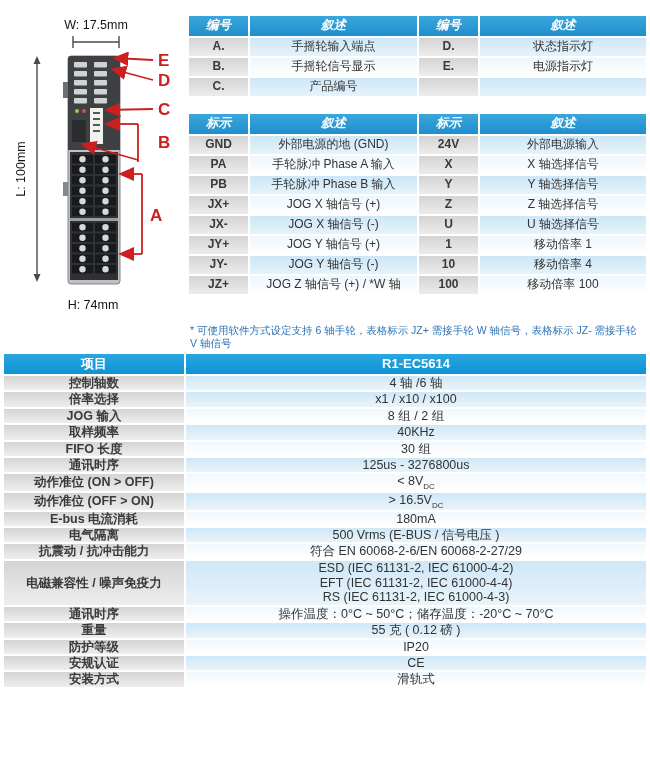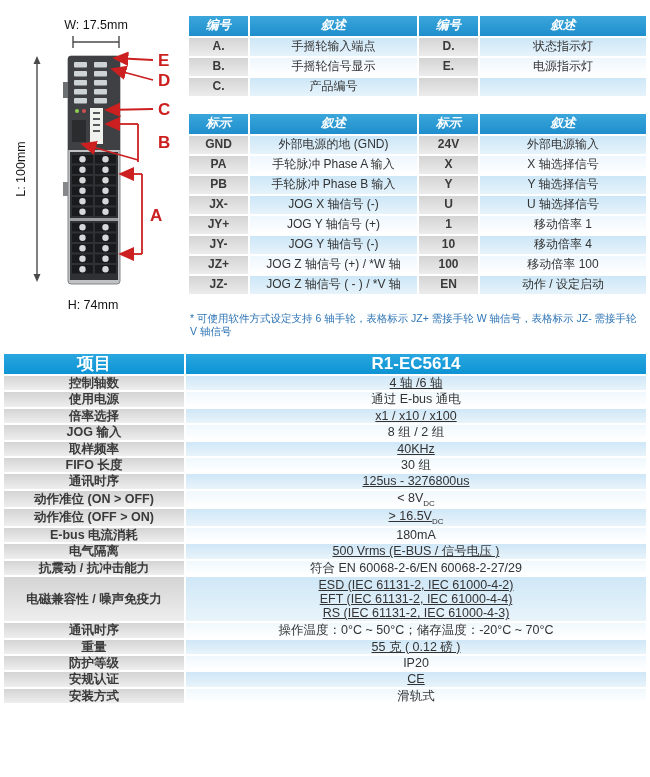--- a/index.html
+++ b/index.html
@@ -16,31 +16,31 @@
   .mini{margin-bottom:14px;border:1px solid #aebfce;border-top:2px solid #2f5d8c;border-bottom:2px solid #2f5d8c;}
   .mini th,.mini td{border:2px solid #ffffff;text-align:center;padding:0 2px;
     overflow:hidden;white-space:nowrap;font-size:12px;line-height:1.1;}
   .mini tr{height:20px;}
   .mini tr.hdr{height:22px;}
   .mini th{background:linear-gradient(#3aa6db,#1f8ecc);color:#fff;font-weight:bold;font-size:12.5px;font-style:italic;}
   .idcell{background:linear-gradient(#d4d4d4,#ececec);font-weight:bold;color:#3a3a3a;}
   tr.rowA .dsc{background:linear-gradient(#cde7f7,#e6f3fb);}
   tr.rowB .dsc{background:linear-gradient(#eef7fd,#ffffff);}
   .footnote{font-size:10.5px;color:#2e74b5;margin-top:4px;line-height:1.25;
-    position:absolute;left:190px;top:308px;width:456px;}
+    position:absolute;left:190px;top:320px;width:456px;}
   
   .specwrap{position:absolute;left:2px;top:352px;width:646px;}
   .spec{border:1px solid #c2cdd6;}
   .spec th,.spec td{border:2px solid #ffffff;text-align:center;padding:0 4px;
     font-size:12.5px;line-height:1.15;overflow:hidden;}
   .spec tr{height:15px;}
   .spec tr.hdr{height:22px;}
-  .spec th{background:linear-gradient(#2aa7e0,#0d93d3);color:#fff;font-weight:bold;font-size:17px;}
+  .spec th{background:linear-gradient(#2aa7e0,#0d93d3);color:#fff;font-weight:bold;font-size:13px;}
   .spec .lbl{background:linear-gradient(#d4d4d4,#eeeeee);font-weight:bold;color:#3a3a3a;}
-  .spec tr.rowA .val{background:linear-gradient(#cfe7f7,#e9f4fb);text-decoration:underline;}
+  .spec tr.rowA .val{background:linear-gradient(#cfe7f7,#e9f4fb);}
   .spec tr.rowB .val{background:linear-gradient(#f0f8fd,#ffffff);}
   .spec tr.tall{height:46px;}
   .spec sub{font-size:8px;}
   col.c1{width:182px;}
   .mini col.ca{width:61px;} .mini col.cb{width:169px;}
   .mini col.cc{width:61px;} .mini col.cd{width:168px;}
 </style>
 </head>
 <body>
 
@@ -208,20 +208,26 @@
       <td class="dsc">手轮脉冲 Phase A 输入</td>
       <td class="idcell">X</td>
       <td class="dsc">X 轴选择信号</td>
     </tr>
     <tr class="rowA">
       <td class="idcell">PB</td>
       <td class="dsc">手轮脉冲 Phase B 输入</td>
       <td class="idcell">Y</td>
       <td class="dsc">Y 轴选择信号</td>
     </tr>
+    <tr class="rowB">
+      <td class="idcell">JX+</td>
+      <td class="dsc">JOG X 轴信号 (+)</td>
+      <td class="idcell">Z</td>
+      <td class="dsc">Z 轴选择信号</td>
+    </tr>
     <tr class="rowA">
       <td class="idcell">JX-</td>
       <td class="dsc">JOG X 轴信号 (-)</td>
       <td class="idcell">U</td>
       <td class="dsc">U 轴选择信号</td>
     </tr>
     <tr class="rowB">
       <td class="idcell">JY+</td>
       <td class="dsc">JOG Y 轴信号 (+)</td>
       <td class="idcell">1</td>
@@ -231,26 +237,20 @@
       <td class="idcell">JY-</td>
       <td class="dsc">JOG Y 轴信号 (-)</td>
       <td class="idcell">10</td>
       <td class="dsc">移动倍率 4</td>
     </tr>
     <tr class="rowB">
       <td class="idcell">JZ+</td>
       <td class="dsc">JOG Z 轴信号 (+) / *W 轴</td>
       <td class="idcell">100</td>
       <td class="dsc">移动倍率 100</td>
-    </tr>
-    <tr class="rowA">
-      <td class="idcell">JZ-</td>
-      <td class="dsc">JOG Z 轴信号 ( - ) / *V 轴</td>
-      <td class="idcell">EN</td>
-      <td class="dsc">动作 / 设定启动</td>
     </tr>
   </tbody>
     </table>
 </div>
 
 <div class="footnote">* 可使用软件方式设定支持 6 轴手轮，表格标示 JZ+ 需接手轮 W 轴信号，表格标示 JZ- 需接手轮 V 轴信号</div>
 
 <div class="specwrap">
   <table class="spec">
     <colgroup>
@@ -259,24 +259,20 @@
       </colgroup>
     <tbody>
         <tr class="hdr">
       <th>项目</th>
       <th>R1-EC5614</th>
     </tr>
     <tr class="rowA">
       <td class="lbl">控制轴数</td>
       <td class="val">4 轴 /6 轴</td>
     </tr>
-    <tr class="rowB">
-      <td class="lbl">使用电源</td>
-      <td class="val">通过 E-bus 通电</td>
-    </tr>
     <tr class="rowA">
       <td class="lbl">倍率选择</td>
       <td class="val">x1 / x10 / x100</td>
     </tr>
     <tr class="rowB">
       <td class="lbl">JOG 输入</td>
       <td class="val">8 组 / 2 组</td>
     </tr>
     <tr class="rowA">
       <td class="lbl">取样频率</td>

